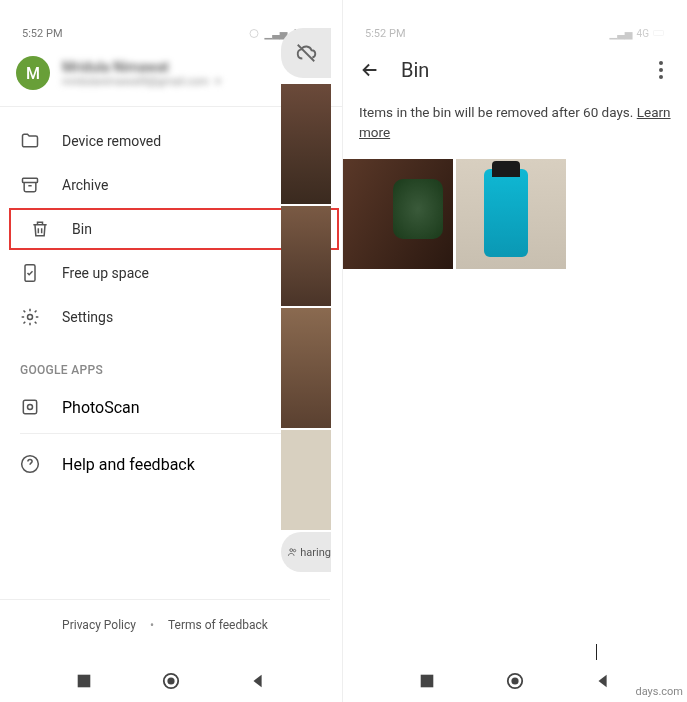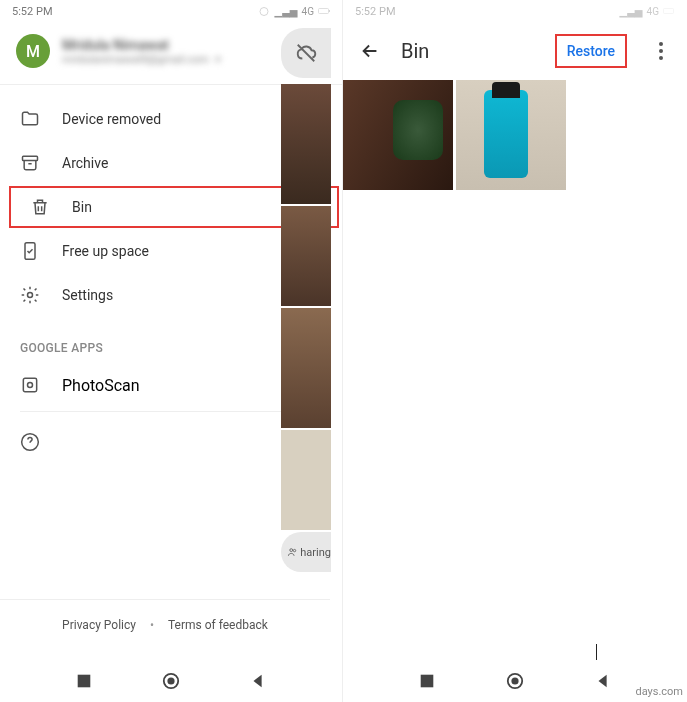--- a/index.html
+++ b/index.html
@@ -2,21 +2,21 @@
 <html><head>
   <meta charset="utf-8">
   <style>
     * { box-sizing: border-box; margin: 0; padding: 0; }
     body { font-family: -apple-system, Roboto, Arial, sans-serif; background: #fff; width: 687px; height: 702px; position: relative; }
     .container { display: flex; width: 100%; height: 100%; }
     .pane { position: relative; background: #fff; }
     .pane-left { width: 343px; border-right: 1px solid #eee; }
     .pane-right { width: 344px; }
     
-    .status-bar { height: 22px; display: flex; align-items: center; justify-content: space-between; padding: 0 12px; font-size: 11px; color: #999; }
+    .status-bar { height: 22px; display: flex; align-items: center; justify-content: space-between; padding: 0 22px; font-size: 11px; color: #999; margin-top: 22px; }
     .status-left { color: #777; }
     .status-right { display: flex; gap: 4px; align-items: center; font-size: 10px; }
     .status-ico { width: 12px; height: 12px; opacity: 0.4; }
     
     .profile { display: flex; align-items: center; padding: 12px 16px; gap: 12px; filter: blur(0.5px); }
     .avatar { width: 34px; height: 34px; border-radius: 50%; background: #689f38; color: #fff; display: flex; align-items: center; justify-content: center; font-size: 16px; font-weight: 500; }
     .profile-text { filter: blur(3px); color: #555; }
     .profile-name { font-size: 14px; font-weight: 500; }
     .profile-email { font-size: 11px; color: #888; display: flex; align-items: center; gap: 4px; }
     .chev-down { font-size: 10px; color: #aaa; }
@@ -155,20 +155,21 @@
       <svg class="menu-icon external-icon" viewBox="0 0 24 24">
           <path d="M14 4h6v6M20 4l-9 9M19 14v5a1 1 0 01-1 1H6a1 1 0 01-1-1V7a1 1 0 011-1h5"></path>
         </svg>
     </div>
 
     <div class="help-row">
       <svg class="menu-icon" viewBox="0 0 24 24">
           <circle cx="12" cy="12" r="10"></circle>
           <path d="M9.5 9a2.5 2.5 0 115 0c0 1.5-2.5 2-2.5 4M12 17h.01"></path>
         </svg>
+      <span>Help and feedback</span>
     </div>
 
     <div class="footer-left">
       <a>Privacy Policy</a>
       <span class="footer-dot">•</span>
       <a>Terms of feedback</a>
     </div>
 
     <div class="nav-bar">
       <svg class="nav-btn" viewBox="0 0 20 20">
@@ -214,28 +215,30 @@
             <rect x="1" y="1" width="20" height="10" rx="2" fill="none" stroke="#bbb" stroke-width="1.5"></rect>
           </svg>
       </span>
     </div>
 
     <div class="bin-header">
       <svg class="back-arrow" viewBox="0 0 24 24">
           <path d="M19 12H5M11 6l-6 6 6 6"></path>
         </svg>
       <div class="bin-title">Bin</div>
-      <div class="restore-btn">Restore</div>
       <div class="more-btn">
         <div class="more-dot"></div>
         <div class="more-dot"></div>
         <div class="more-dot"></div>
       </div>
     </div>
 
+    <div class="bin-msg">
+      <span>Items in the bin will be removed after 60 days. </span><a class="learn-more">Learn more</a>
+    </div>
 
     <div class="bin-grid">
       <div class="thumb a"></div>
       <div class="thumb b"></div>
     </div>
 
     <div class="nav-bar">
       <svg class="nav-btn" viewBox="0 0 20 20">
           <rect x="3" y="3" width="14" height="14" fill="#444"></rect>
         </svg>

